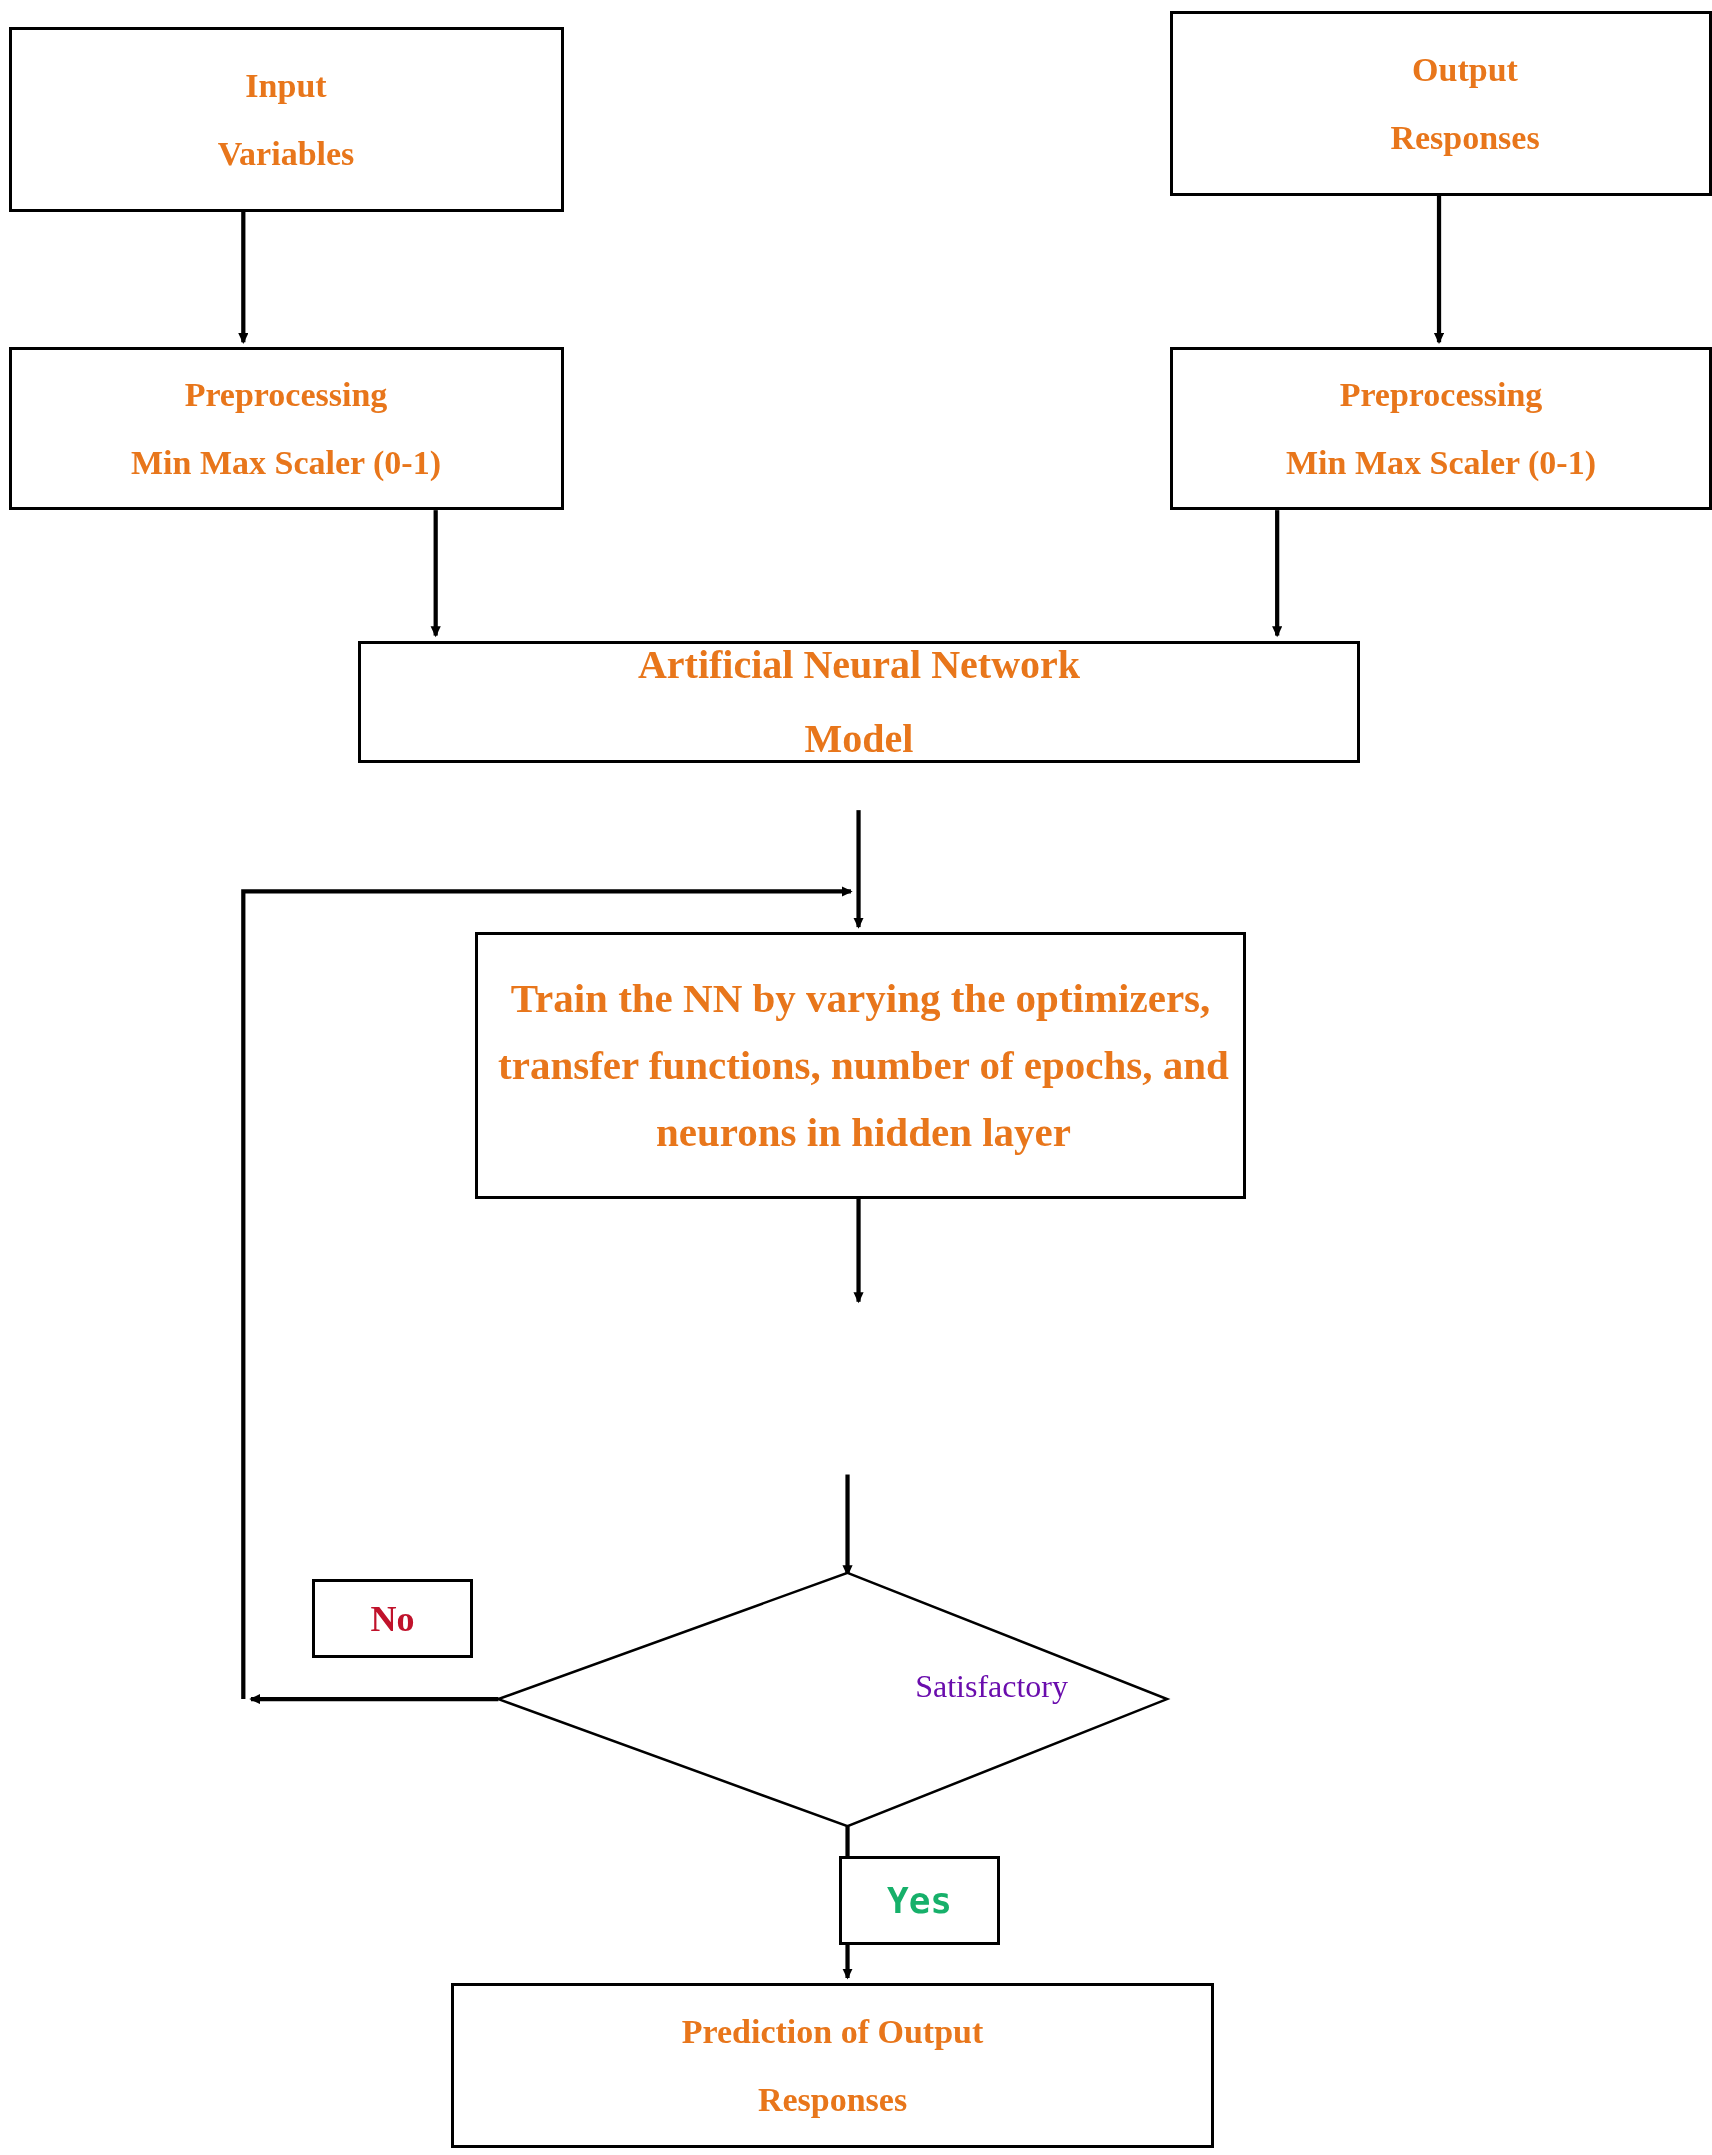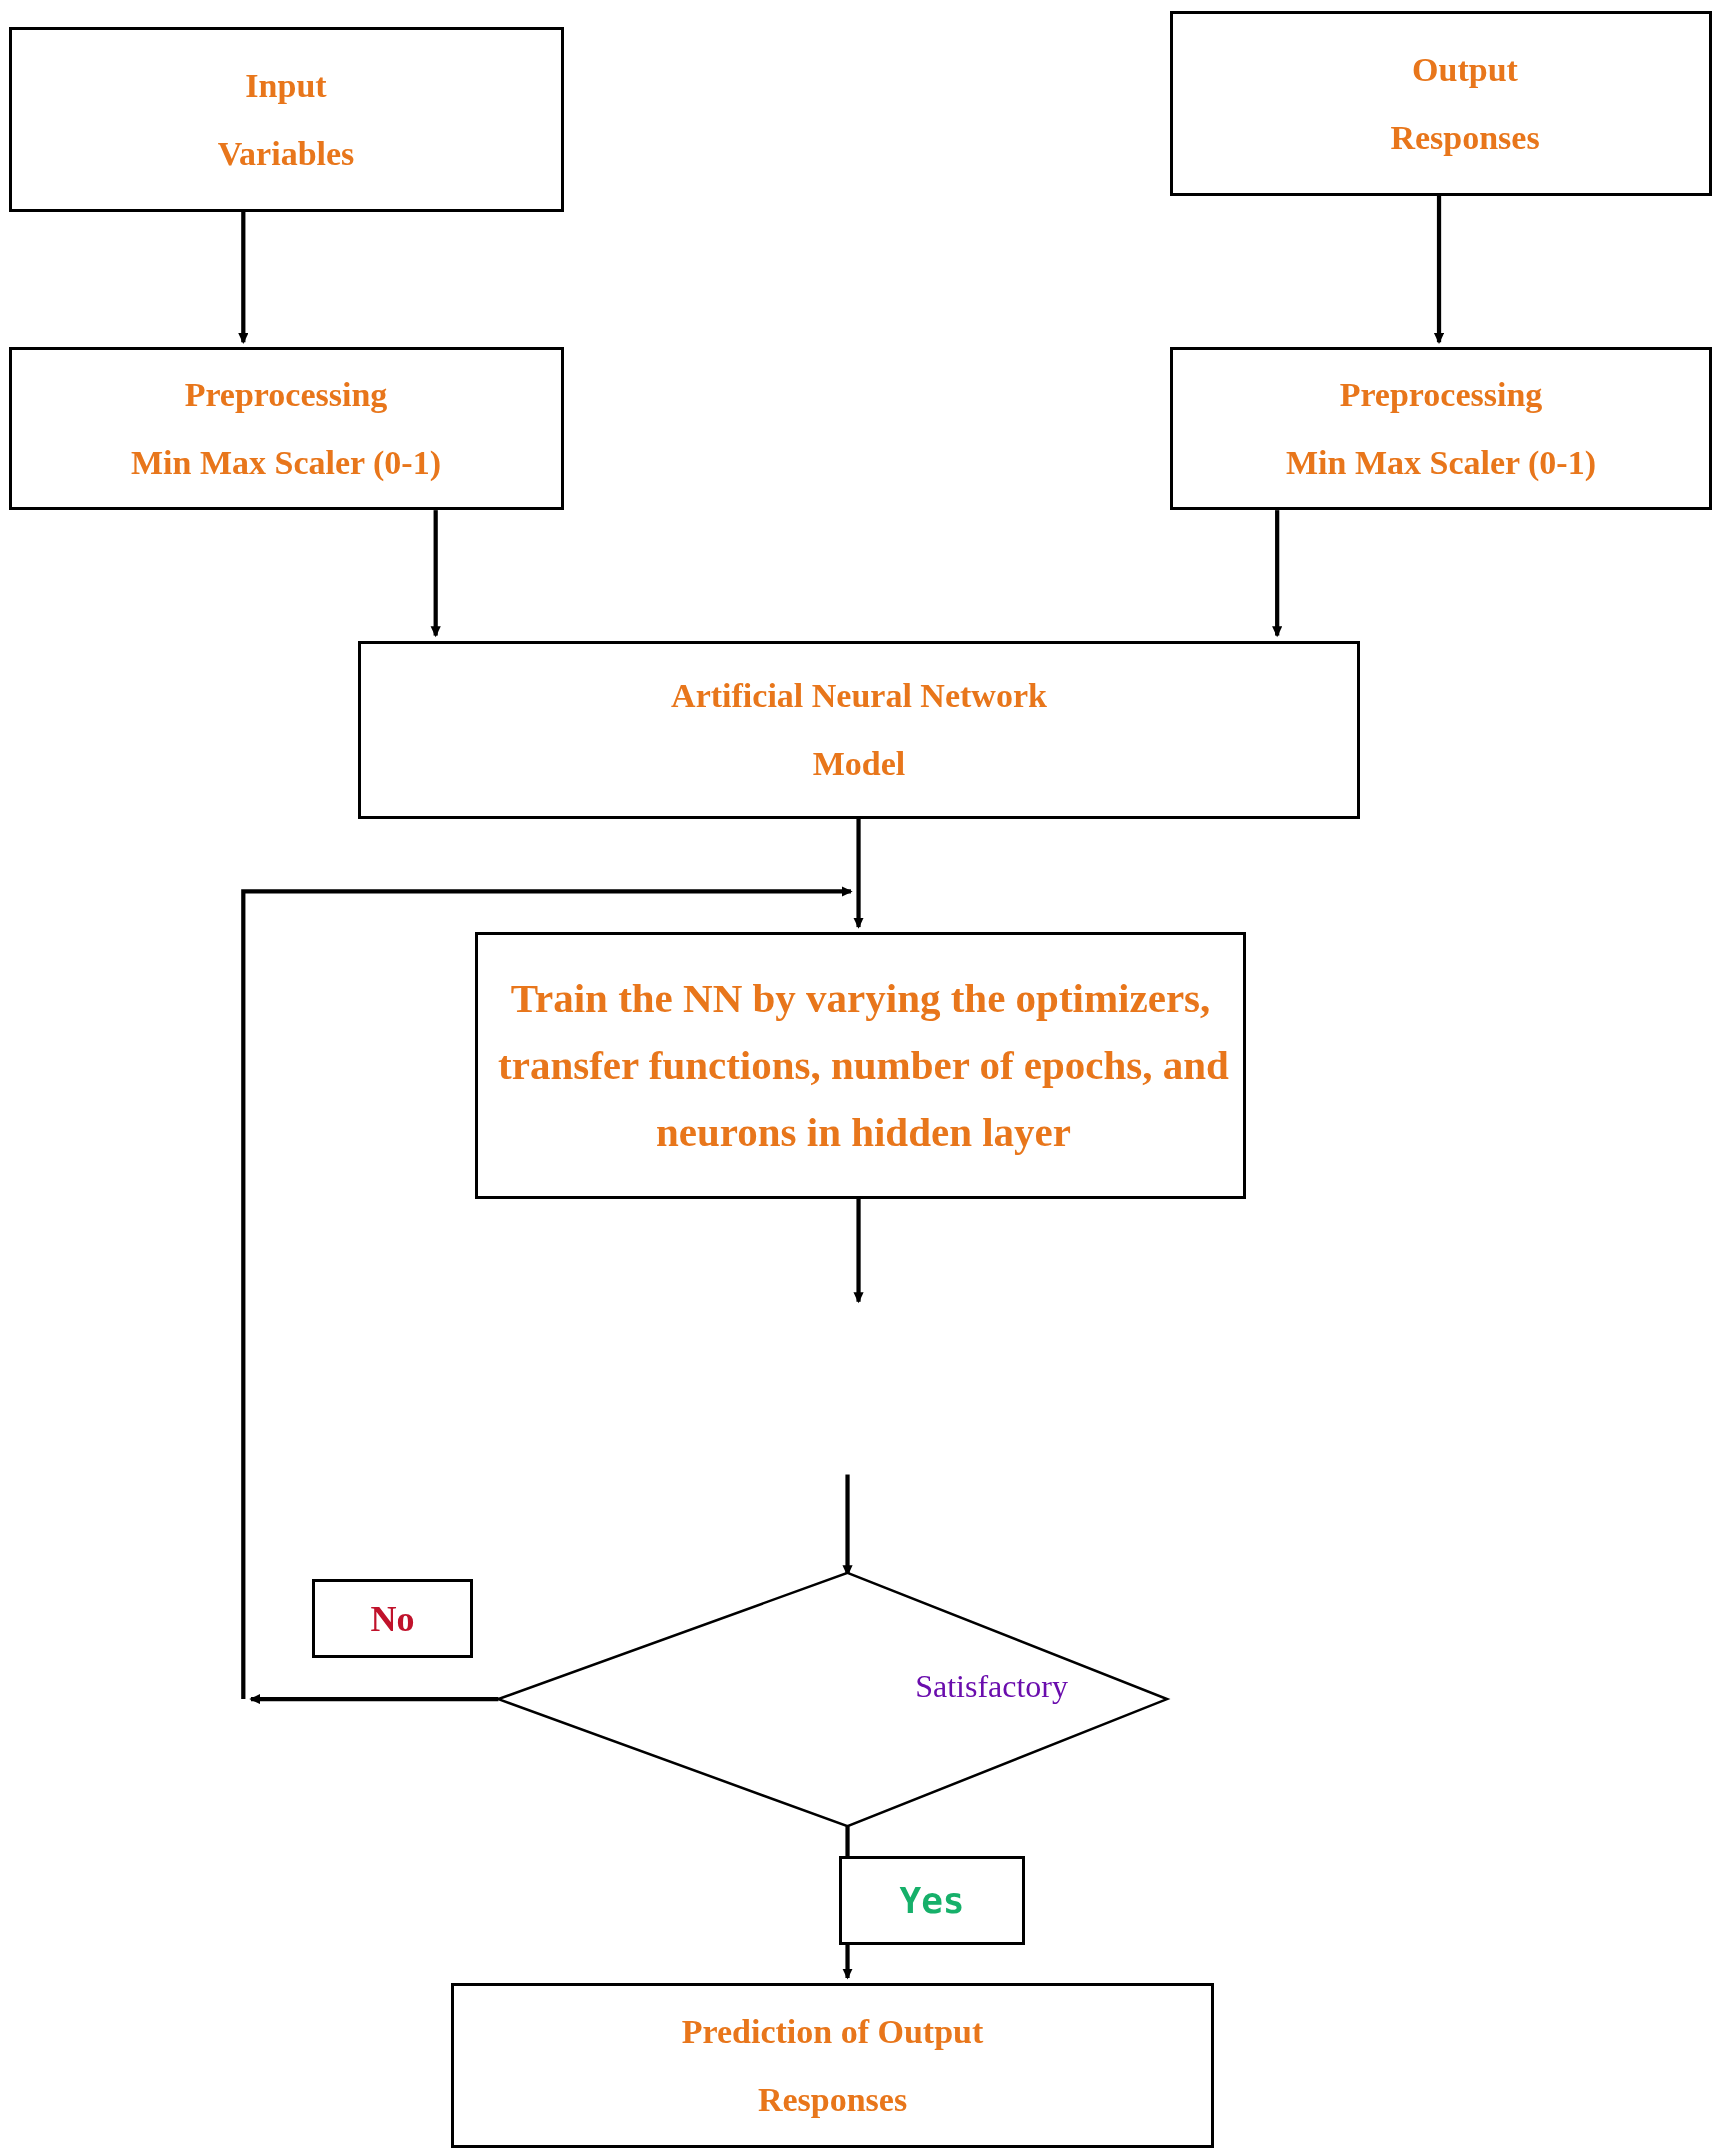--- a/index.html
+++ b/index.html
@@ -60,27 +60,27 @@
     color: #6A0DAD;
     font-weight: 400;
     text-align: right;
     white-space: nowrap;
   }
   
   #node-input        { left: 8.5px;   top: 27px;   width: 555px;  height: 185px; font-size: 34px; }
   #node-output       { left: 1170px; top: 11px;   width: 542px;  height: 185px; font-size: 34px; padding-left: 48px; }
   #node-preproc-in   { left: 8.5px;   top: 347px;  width: 555px;  height: 163px; font-size: 34px; }
   #node-preproc-out  { left: 1170px; top: 347px;  width: 542px;  height: 163px; font-size: 34px; }
-  #node-ann          { left: 358px;  top: 641px;  width: 1002px; height: 178px; font-size: 34px; text-align: center; }
+  #node-ann          { left: 358px;  top: 641px;  width: 1002px; height: 122px; font-size: 40px; text-align: center; }
   #node-train        { left: 475px;  top: 932px; width: 771px;  height: 267px; font-size: 41px; }
   #node-train .line + .line { margin-top: 24px; margin-left: 6px; }
   #node-norm         { left: 358px;  top: 1307px; width: 1002px; height: 168px; font-size: 34px; }
   #node-predict      { left: 451px;  top: 1983px; width: 763px;  height: 165px; font-size: 34px; }
   #label-no          { left: 312px;  top: 1579px; width: 161px;  height: 79px; font-size: 36px; color: #C0122B; }
-  #label-yes         { left: 839px;  top: 1856px; width: 186px;  height: 89px;
+  #label-yes         { left: 839px;  top: 1856px; width: 161px;  height: 89px;
                        font-size: 36px; color: #16B06A;
                        font-family: "DejaVu Sans Mono", "Liberation Mono", monospace; }
   #decision-text     { left: 593px;  top: 1668px; width: 475px;  font-size: 32px; }
 </style>
 </head>
 <body>
 
 <div id="flowchart-root">
 
   <svg class="edges" viewBox="0 0 2020 2543">

